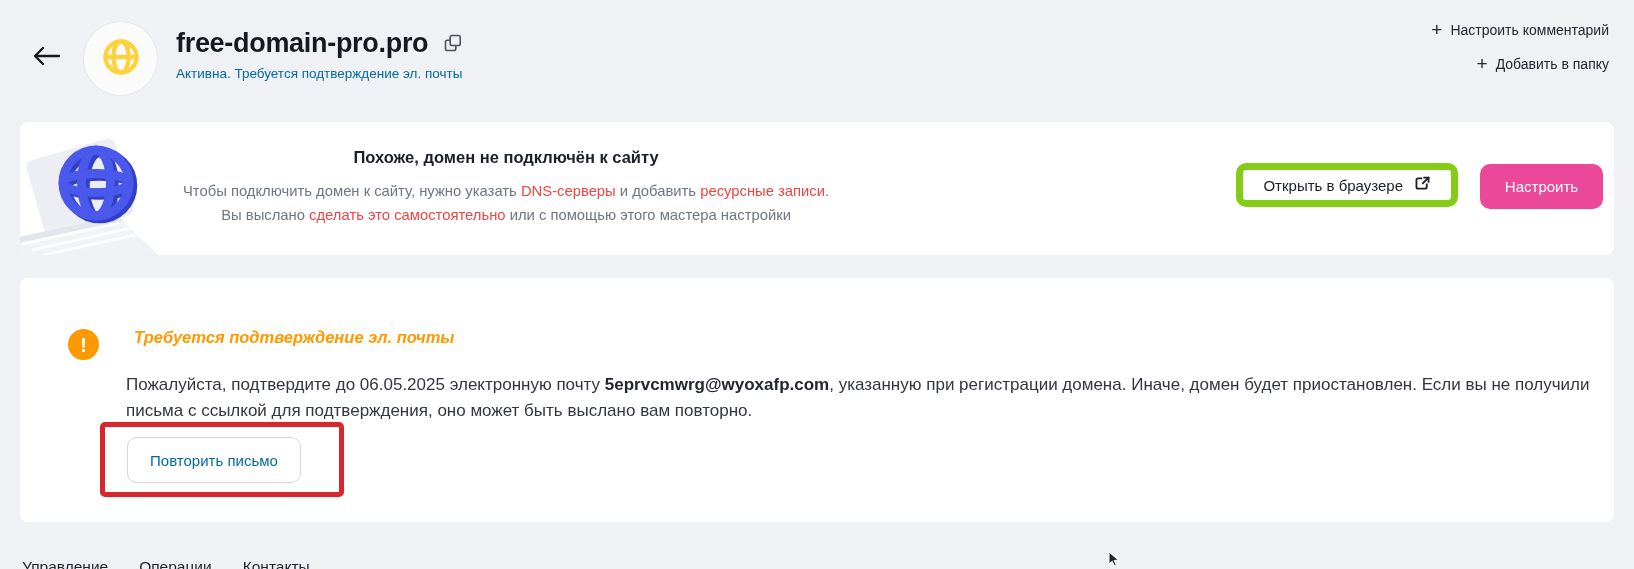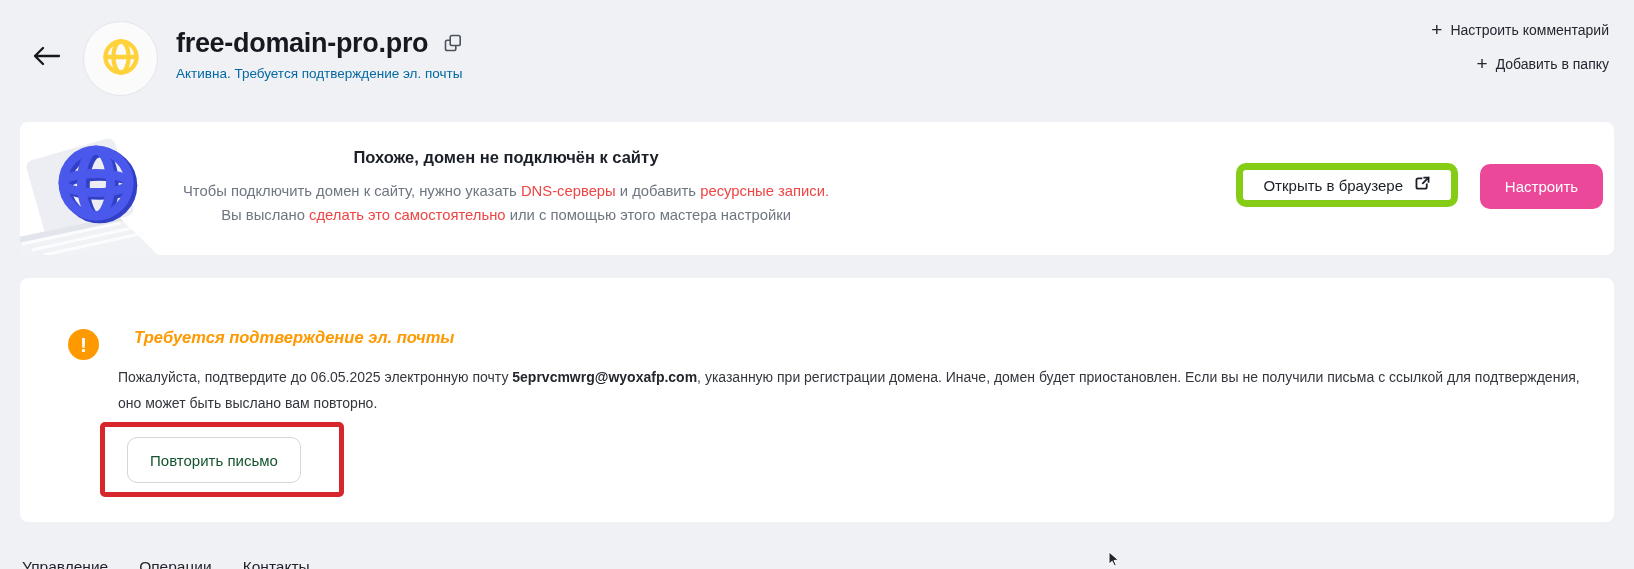--- a/index.html
+++ b/index.html
@@ -39,27 +39,27 @@
   .open-browser-btn{position:absolute;right:156px;top:41px;height:44px;padding:0 20px;gap:11px;
     background:#FFFFFF;border:7px solid #84cc16;color:#1B1F27;}
   .configure-btn{position:absolute;right:11px;top:42px;width:123px;height:45px;
     background:#ec4899;border:none;color:#FFFFFF;font-weight:400;}
 
   
   .warn-icon{position:absolute;left:48px;top:51px;width:31px;height:31px;border-radius:50%;
     background:#FF9900;color:#FFFFFF;display:flex;align-items:center;justify-content:center;
     font-size:21px;font-weight:800;line-height:31px;}
   .warning-title{position:absolute;left:114px;top:48px;margin:0;font-size:16.5px;font-weight:700;color:#FF9900;line-height:22px;font-style:italic;}
-  .warning-body{position:absolute;left:98px;top:86px;margin:0;max-width:1466px;
-    font-size:14px;line-height:26px;color:#33363D;}
+  .warning-body{position:absolute;left:98px;top:86px;margin:8px;max-width:1466px;
+    font-size:17px;line-height:26px;color:#33363D;}
   .warning-body b{font-weight:700;color:#23262C;}
   .annotation-frame{position:absolute;left:80px;top:144px;width:244px;height:75px;box-sizing:border-box;
     border:5px solid #D7262C;border-radius:5px;pointer-events:none;}
   .resend-btn{position:absolute;left:107px;top:159px;width:174px;height:46px;
-    background:#FFFFFF;border:1px solid #D2D7DE;color:#14532d;}
+    background:#FFFFFF;border:1px solid #D2D7DE;color:#0369a1;}
 
   
   .tabs{position:absolute;left:22px;top:557px;display:flex;gap:31px;}
   .tab{font-size:15.5px;color:#1D222B;text-decoration:none;cursor:pointer;line-height:20px;}
 
   .cursor{position:absolute;left:1108px;top:551px;}
 </style>
 </head>
 <body>
 

